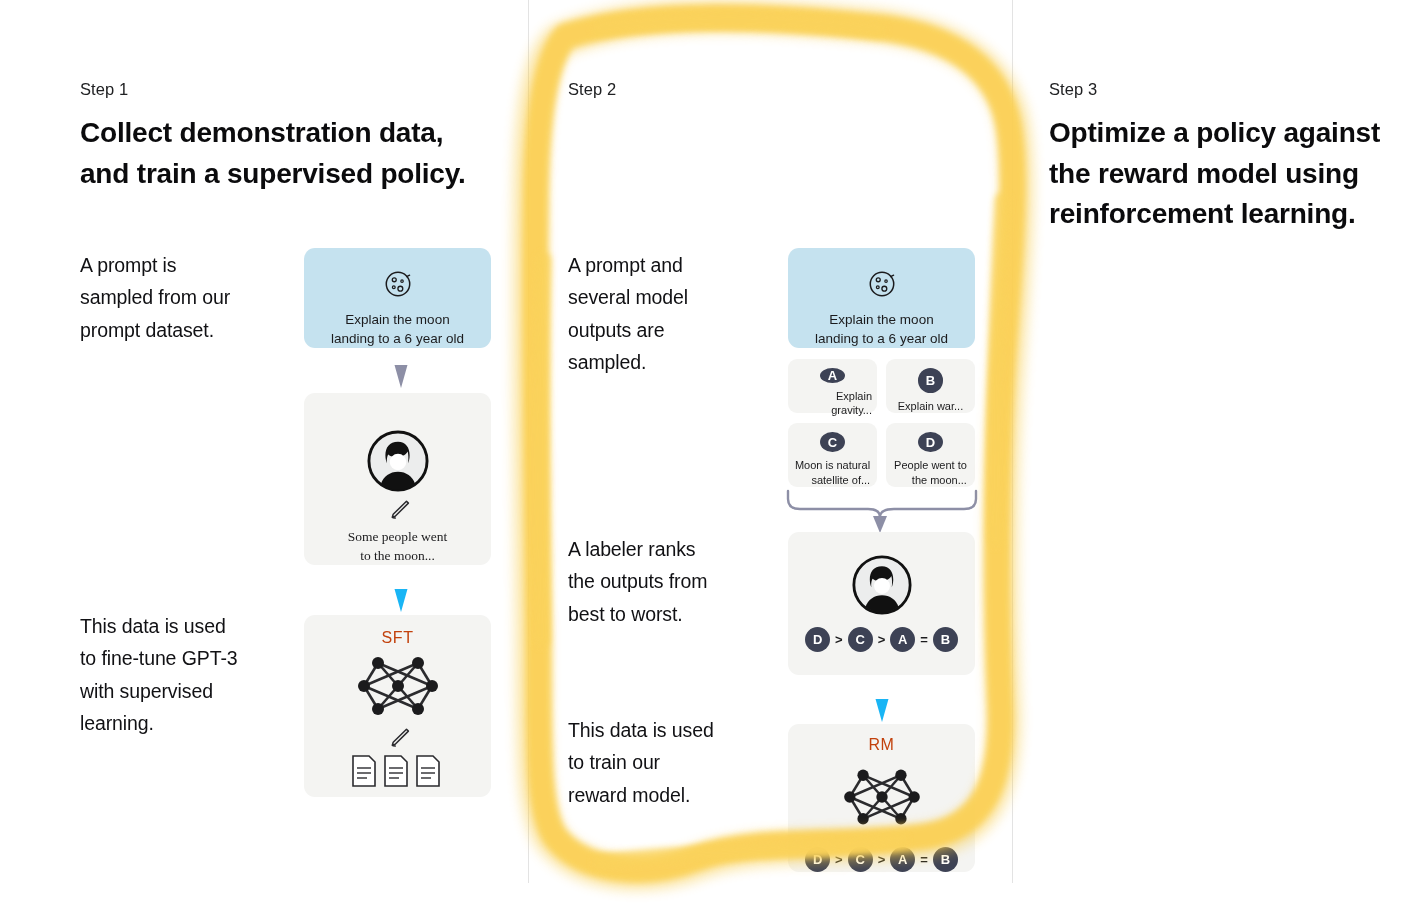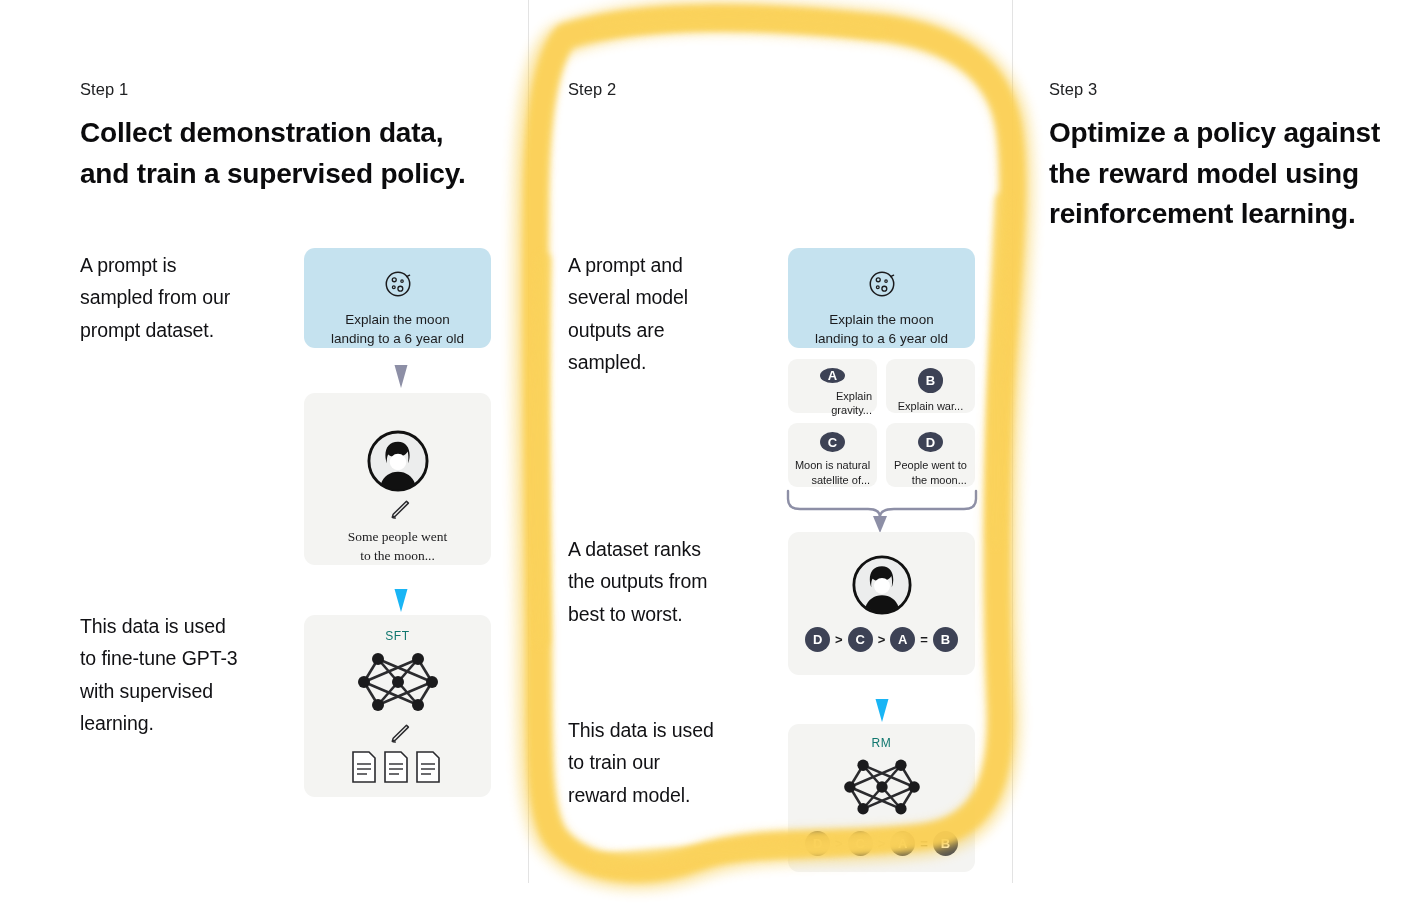--- a/index.html
+++ b/index.html
@@ -79,22 +79,22 @@
     background: #c5e2ef;
   }
   .card-text {
     font-size: 13.5px;
     line-height: 1.42;
     color: #1b1b1d;
     text-align: center;
     white-space: pre-line;
   }
   .card-label {
-    font-size: 12px;
-    color: #0f766e;
+    font-size: 16px;
+    color: #c2410c;
     letter-spacing: .6px;
   }
 
   
   .opt-card {
     position: absolute;
     border-radius: 9px;
     background: #f4f4f2;
     display: flex;
     flex-direction: column;
@@ -280,21 +280,21 @@
     </div>
   </div>
 
   <div class="col col2">
     <div class="step-label">Step 2</div>
 
     <div class="body-text" style="top:222px; width:210px;">A prompt and
 several model
 outputs are
 sampled.</div>
-    <div class="body-text" style="top:506px; width:210px;">A dataset ranks
+    <div class="body-text" style="top:506px; width:210px;">A labeler ranks
 the outputs from
 best to worst.</div>
     <div class="body-text" style="top:687px; width:210px;">This data is used
 to train our
 reward model.</div>
 
     <div class="card prompt" style="left:220px; top:221px; width:187px; height:100px;">
       <span>
         <svg class="icon-svg" width="30" height="30" viewBox="0 0 32 32">
           <circle cx="16" cy="16" r="12.5" fill="none" stroke="#1b1b1d" stroke-width="1.6"></circle>
@@ -355,21 +355,21 @@
         <span class="rank-badge">B</span>
       </div>
     </div>
 
     <div class="arrow" style="left:303px; top:671px;">
       <svg class="icon-svg" width="22" height="26" viewBox="0 0 22 26">
         <path d="M4.5 1 L17.5 1 L11 24 Z" fill="#19b5f5"></path>
       </svg>
     </div>
 
-    <div class="card" style="left:220px; top:697px; width:187px; height:148px; justify-content:flex-start; padding-top:12px;">
+    <div class="card" style="left:220px; top:697px; width:187px; height:148px; justify-content:space-between; padding-top:12px;">
       <div class="card-label">RM</div>
       <span style="margin-top:2px;">
         <svg class="icon-svg" width="84" height="70" viewBox="0 0 88 74">
           <g stroke="#2b2b2e" stroke-width="2.6" fill="none">
             <line x1="24" y1="14" x2="10" y2="37"></line>
               <line x1="24" y1="14" x2="44" y2="37"></line>
               <line x1="24" y1="14" x2="78" y2="37"></line>
             <line x1="64" y1="14" x2="10" y2="37"></line>
               <line x1="64" y1="14" x2="44" y2="37"></line>
               <line x1="64" y1="14" x2="78" y2="37"></line>

